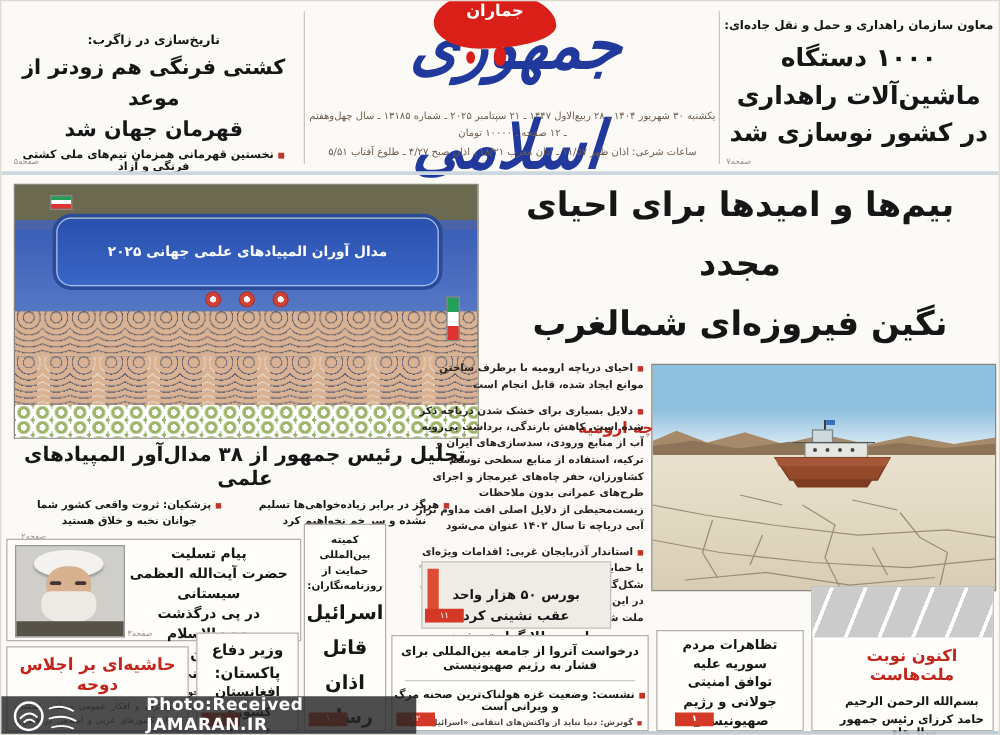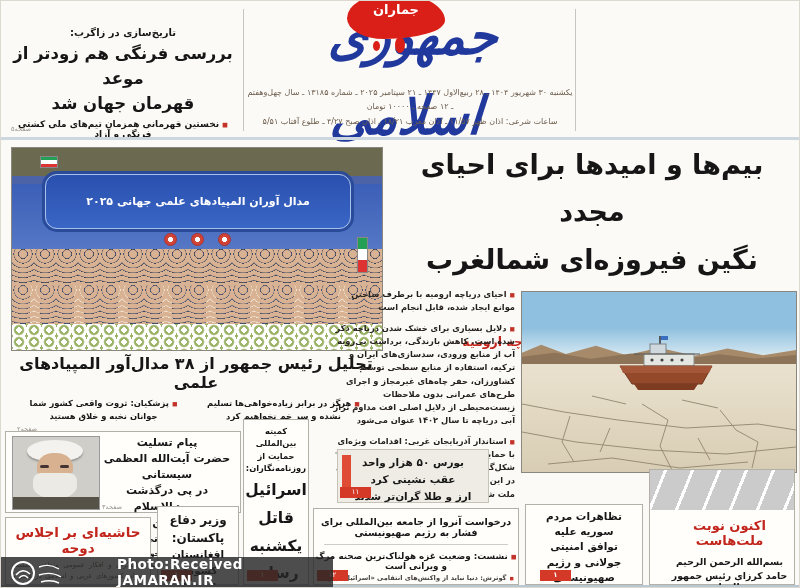--- a/index.html
+++ b/index.html
@@ -76,41 +76,48 @@
   #wm-text{font-size:13.5px;font-weight:bold;line-height:1.15;letter-spacing:.5px;}
   #bottombar{background:#b9c7d3;}
 </style>
 </head>
 <body>
 
 <div id="page">
 
   <div class="abs ctr" style="left:4px;top:4px;width:236px;height:128px;">
     <div class="kicker" style="margin-top:22px;">تاریخ‌سازی در زاگرب:</div>
-    <div class="h-top" style="font-size:16.5px;margin-top:4px;">بررسی فرنگی هم زودتر از موعد</div>
+    <div class="h-top" style="font-size:16.5px;margin-top:4px;">کشتی فرنگی هم زودتر از موعد</div>
     <div class="h-top" style="font-size:16.5px;">قهرمان جهان شد</div>
     <div class="rbul" style="font-size:9px;font-weight:bold;margin-top:3px;">نخستین قهرمانی همزمان تیم‌های ملی کشتی فرنگی و آزاد</div>
     <div class="pref abs" style="left:6px;bottom:0;">صفحه۵</div>
   </div>
   <div class="abs vrule" style="left:242px;top:8px;height:122px;"></div>
 
   <div class="abs ctr" style="left:246px;top:0;width:326px;height:134px;">
     <div id="splash" class="abs" style="left:100px;top:-8px;">
       <span>جماران</span>
     </div>
     <div class="drip abs" style="left:148px;top:36px;width:10px;height:16px;"></div>
     <div class="drip abs" style="left:126px;top:40px;width:7px;height:10px;"></div>
     <div id="masthead-title">جمهوری اسلامی</div>
     <div id="datelines" class="abs" style="left:0;right:0;bottom:6px;">
       <div>یکشنبه ۳۰ شهریور ۱۴۰۴ ـ ۲۸ ربیع‌الاول ۱۴۴۷ ـ ۲۱ سپتامبر ۲۰۲۵ ـ شماره ۱۳۱۸۵ ـ سال چهل‌وهفتم ـ ۱۲ صفحه ـ ۱۰۰۰۰ تومان</div>
       <div>ساعات شرعی: اذان ظهر ۱۱/۵۷ ـ اذان مغرب ۱۸/۲۱ ـ اذان صبح ۴/۲۷ ـ طلوع آفتاب ۵/۵۱</div>
     </div>
   </div>
   <div class="abs vrule" style="left:574px;top:8px;height:122px;"></div>
 
+  <div class="abs ctr" style="left:578px;top:4px;width:216px;height:128px;">
+    <div class="kicker" style="margin-top:10px;font-size:9.5px;">معاون سازمان راهداری و حمل و نقل جاده‌ای:</div>
+    <div class="h-top" style="font-size:20px;margin-top:5px;">۱۰۰۰ دستگاه</div>
+    <div class="h-top" style="font-size:20px;">ماشین‌آلات راهداری</div>
+    <div class="h-top" style="font-size:20px;">در کشور نوسازی شد</div>
+    <div class="pref abs" style="left:2px;bottom:0;">صفحه۷</div>
+  </div>
 
   <div class="abs hrule" style="left:0;top:136px;width:800px;"></div>
 
   <div id="oly" class="abs" style="left:10px;top:146px;width:370px;height:202px;border:1px solid #8a877e;">
     <div class="abs flag" style="left:28px;top:8px;width:16px;height:10px;"></div>
     <div id="oly-banner" class="abs">مدال آوران المپیادهای علمی جهانی ۲۰۲۵</div>
     <div class="abs ctr" style="left:0;right:0;top:41%;"><span class="medal"></span><span class="medal"></span><span class="medal"></span></div>
     <div class="abs crowd" style="left:0;top:50%;width:100%;height:22%;"></div>
     <div class="abs crowd crowd2" style="left:0;top:68%;width:100%;height:20%;background-color:#37486a;"></div>
     <div class="abs flag" style="right:14px;top:44%;width:9px;height:34px;background:linear-gradient(#239f56 0 33%,#fff 33% 66%,#d33 66%);"></div>
@@ -167,21 +174,21 @@
         <circle cx="78" cy="26" r="1.6" fill="#444"></circle>
       <line x1="30" y1="20" x2="96" y2="20" stroke="#555" stroke-width="1"></line>
       <path d="M16,32 L108,32 L98,50 L28,50 Z" fill="#94492a" stroke="#6f3620"></path>
       <path d="M16,32 L108,32 L105,39 L19,39 Z" fill="#a5573a"></path>
       <path d="M30,50 L34,56 L90,56 L94,50 Z" fill="#7d3c22"></path>
     </svg>
   </div>
 
   <div id="bourse" class="abs ctr" style="left:336px;top:448px;width:150px;height:52px;">
     <div id="bourse-bar"></div>
-    <div id="bourse-t" style="margin-top:4px;text-align:center;">
+    <div id="bourse-t" style="margin-top:18px;text-align:center;">
       <div>بورس ۵۰ هزار واحد</div>
       <div>عقب نشینی کرد</div>
       <div>ارز و طلا گران‌تر شدند</div>
     </div>
   </div>
   <div class="badge" style="left:339px;top:486px;bottom:auto;">۱۱</div>
 
   <div class="abs box" style="left:4px;top:430px;width:236px;height:82px;">
     <div id="portrait" class="abs" style="left:6px;top:4px;width:86px;height:72px;">
       <div class="abs turban"></div>
@@ -212,21 +219,21 @@
     <div style="font-size:10.5px;">افغانستان کشوری</div>
     <div>متخاصم است</div>
     <div class="badge">۱</div>
   </div>
 
   <div class="abs box ctr" style="left:242px;top:418px;width:66px;height:166px;">
     <div style="font-size:8.3px;font-weight:bold;line-height:1.5;margin-top:5px;padding:0 2px;">کمیته بین‌المللی حمایت از روزنامه‌نگاران:</div>
     <div class="vert-words" style="margin-top:2px;">
       <div>اسرائیل</div>
       <div>قاتل</div>
-      <div>یکشنبه</div>
+      <div>اذان</div>
       <div>رسانه</div>
 
     </div>
     <div class="badge">۱</div>
   </div>
 
   <div class="abs box ctr" style="left:312px;top:507px;width:206px;height:77px;">
     <div style="font-size:9.6px;font-weight:800;margin-top:7px;padding:0 4px;">درخواست آنروا از جامعه بین‌المللی برای فشار به رژیم صهیونیستی</div>
     <div style="height:1px;background:#ccc;margin:6px 10px;"></div>
     <div class="rbul" style="font-size:8.8px;font-weight:bold;">نشست: وضعیت غزه هولناک‌ترین صحنه مرگ و ویرانی است</div>

